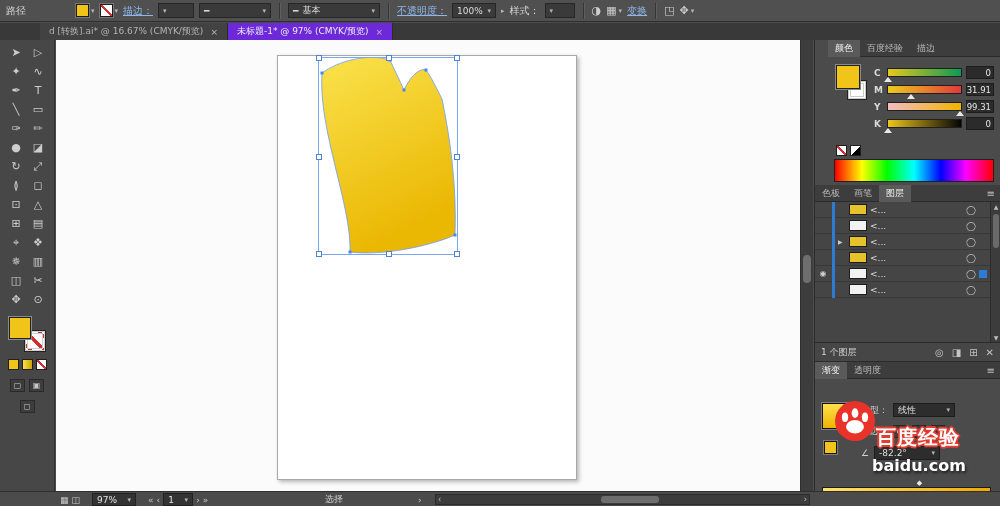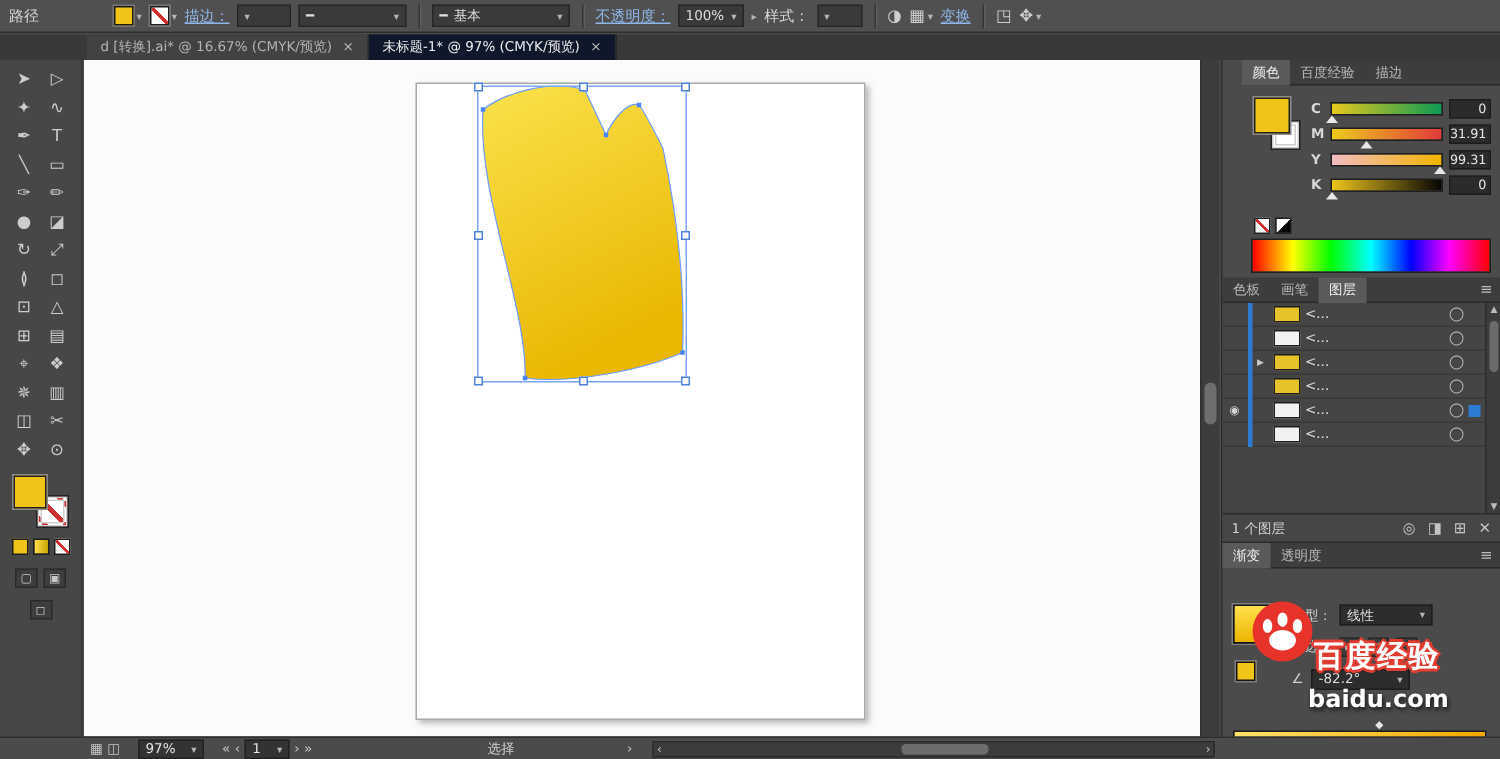--- a/index.html
+++ b/index.html
@@ -23,27 +23,27 @@
   }
   .dd { font-size:7px; color:#b5b5b5; }
   .cb-sep { width:1px; height:16px; background:#353535; box-shadow:1px 0 0 #5e5e5e; margin:0 3px; }
   .cb-swatch { width:13px; height:13px; border:1px solid #1c1c1c; box-shadow:0 0 0 1px #767676; }
   .stroke-none { background:linear-gradient(45deg,transparent 42%,#d03030 42%,#d03030 58%,transparent 58%),#fff; }
   .cb-icon { color:#cfcfcf; font-size:11px; }
   .swatch-wrap { display:flex; align-items:center; gap:2px; cursor:pointer; }
   
   .tab-bar {
     position:absolute; left:0; top:23px; width:1000px; height:17px;
-    background:#393939; display:flex; align-items:flex-end; padding-left:58px;
+    background:#393939; display:flex; align-items:flex-end; padding-left:40px;
   }
   .doc-tab {
     height:17px; display:flex; align-items:center; gap:7px; padding:0 9px;
     background:#424242; color:#b3b3b3; font-size:9px; border-right:1px solid #2b2b2b; cursor:pointer;
   }
-  .doc-tab.is-active { background:#0f172a; color:#ececec; }
+  .doc-tab.is-active { background:#6d28d9; color:#ececec; }
   .tab-close { font-size:9px; color:#bdbdbd; }
   
   .tools-panel {
     position:absolute; left:0; top:40px; width:55px; height:451px;
     background:#474747; border-right:1px solid #323232;
   }
   .tools-grid { display:grid; grid-template-columns:1fr 1fr; padding:3px 5px 0 5px; }
   .tool { height:19px; display:flex; align-items:center; justify-content:center; color:#cdcdcd; font-size:11px; cursor:pointer; }
   .fs-widget { position:relative; width:36px; height:34px; margin:8px auto 0 auto; }
   .fs-stroke {

